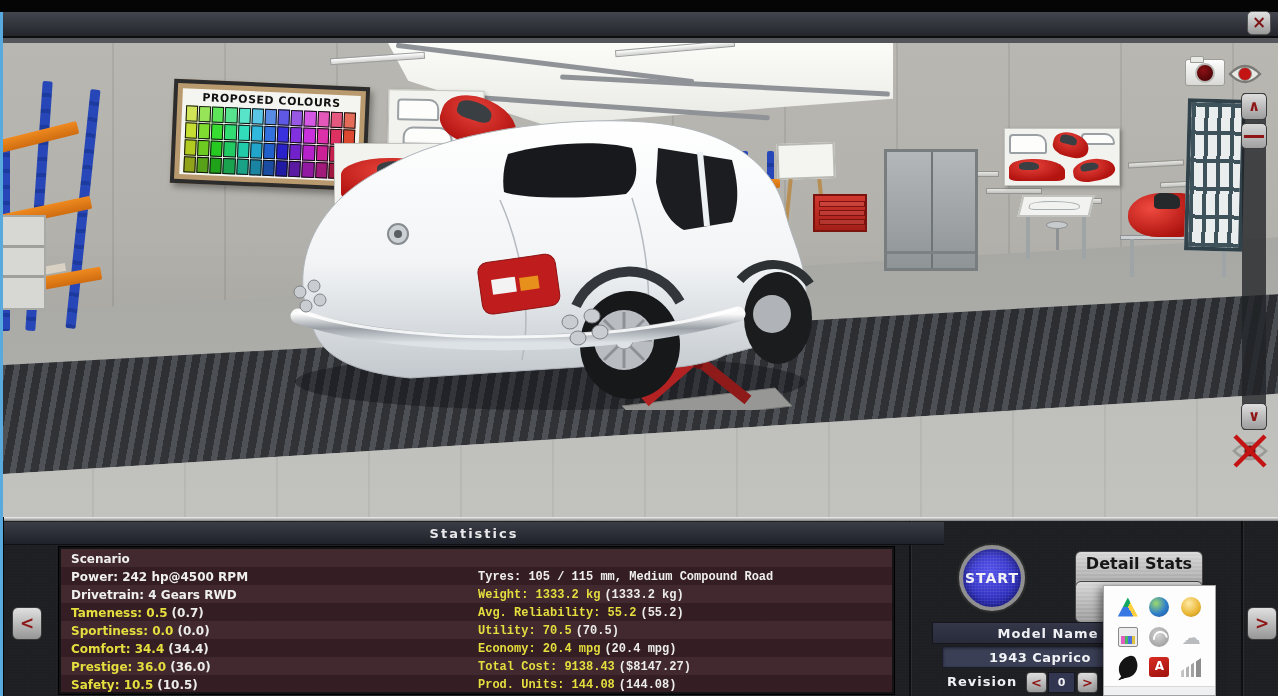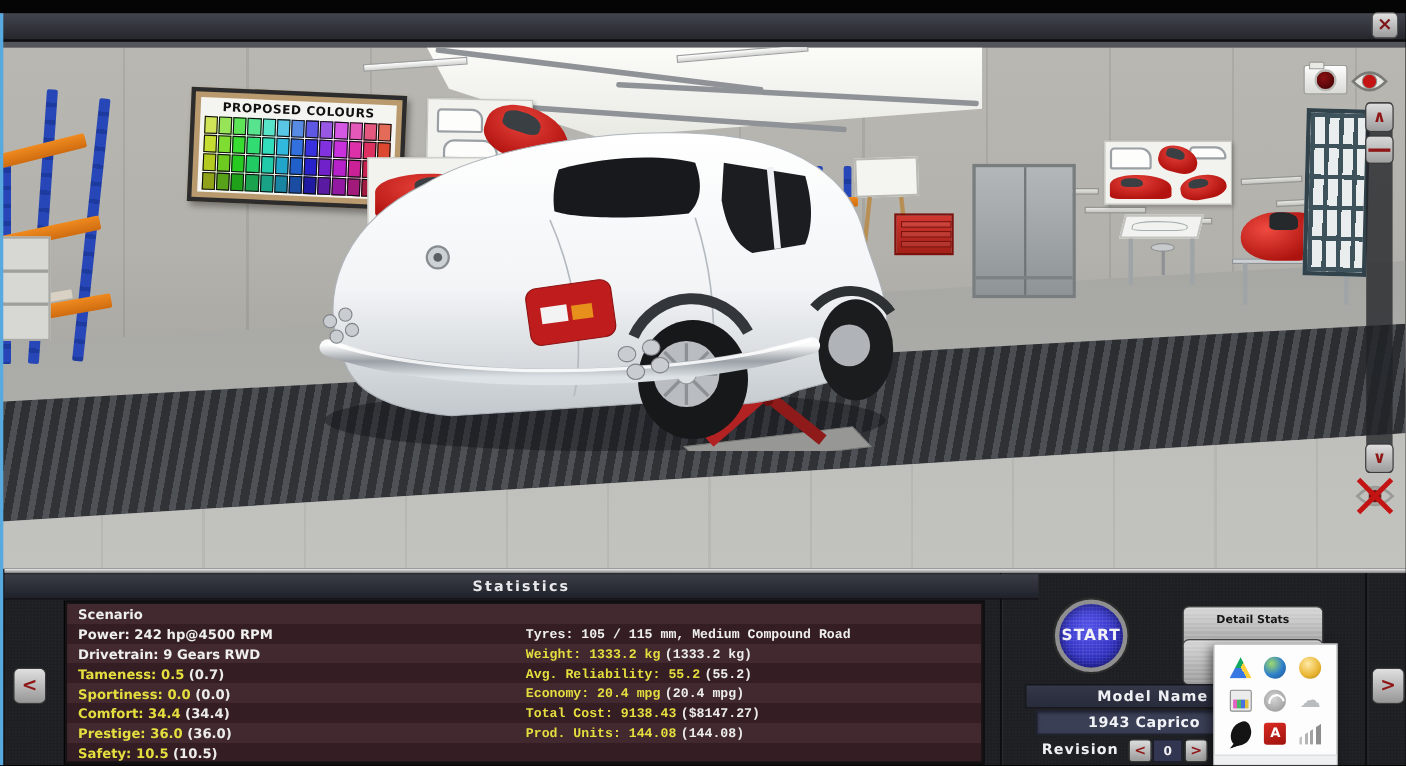--- a/index.html
+++ b/index.html
@@ -137,21 +137,21 @@
     background-image:repeating-linear-gradient(0deg, rgba(255,255,255,.07) 0 1px, transparent 1px 3px),
       repeating-linear-gradient(90deg, rgba(255,255,255,.05) 0 1px, transparent 1px 3px),
       radial-gradient(circle at 45% 38%,#5353ea,#2d2dbd 65%,#2222a0);
     border:4px solid #8f8f8f; box-shadow:0 0 0 2px #2c2c2c, inset 0 0 10px rgba(0,0,0,.5);
     color:#f2f2f6; font-weight:bold; font-size:14px; letter-spacing:1px; text-align:center; line-height:58px; cursor:pointer; }
 
   .metalbtn { position:absolute; height:42px;
     background:linear-gradient(180deg,#d6d6d6,#989898);
     background-image:repeating-linear-gradient(180deg, rgba(255,255,255,.13) 0 2px, transparent 2px 4px),
       linear-gradient(180deg,#d6d6d6,#989898);
-    border:1px solid #454545; border-radius:6px; color:#161616; font-weight:bold; font-size:10px;
+    border:1px solid #454545; border-radius:6px; color:#161616; font-weight:bold; font-size:16px;
     text-align:center; line-height:23px; cursor:pointer; }
 
   .model-bar { position:absolute; left:928px; top:105px; width:232px; height:22px;
     background:linear-gradient(180deg,#343748,#282b3a); border:1px solid #14151d;
     color:#eef0f4; font-weight:bold; font-size:13px; letter-spacing:1px; text-align:center; line-height:21px; }
   .model-field { position:absolute; left:938px; top:129px; width:196px; height:22px;
     background:#3b3f56; border:1px solid #1a1c28; box-shadow:inset 0 1px 3px rgba(0,0,0,.5);
     color:#f2f3f6; font-weight:bold; font-size:13px; letter-spacing:.5px; text-align:center; line-height:21px; cursor:text; }
   .rev-label { position:absolute; left:943px; top:157px; color:#eef0f4; font-weight:bold; font-size:13px; letter-spacing:1px; }
   .rev-btn { position:absolute; top:155px; width:21px; height:21px;
@@ -448,21 +448,21 @@
       <span>Statistics</span>
     </div>
 
     <div class="stats-box">
       <div class="stat-col l">
 
           <div class="stat-line"><span class="t">Scenario</span><span class="p"></span></div>
 
           <div class="stat-line"><span class="t">Power: 242 hp@4500 RPM</span><span class="p"></span></div>
 
-          <div class="stat-line"><span class="t">Drivetrain: 9 Gears RWD</span><span class="p"></span></div>
+          <div class="stat-line"><span class="t">Drivetrain: 4 Gears RWD</span><span class="p"></span></div>
 
           <div class="stat-line"><span class="t hl">Tameness: 0.5</span><span class="p">(0.7)</span></div>
 
           <div class="stat-line"><span class="t hl">Sportiness: 0.0</span><span class="p">(0.0)</span></div>
 
           <div class="stat-line"><span class="t hl">Comfort: 34.4</span><span class="p">(34.4)</span></div>
 
           <div class="stat-line"><span class="t hl">Prestige: 36.0</span><span class="p">(36.0)</span></div>
 
           <div class="stat-line"><span class="t hl">Safety: 10.5</span><span class="p">(10.5)</span></div>
@@ -470,20 +470,21 @@
       <div class="stat-col r">
 
           <div class="stat-line"><span class="t"></span><span class="p"></span></div>
 
           <div class="stat-line"><span class="t">Tyres: 105 / 115 mm, Medium Compound Road</span><span class="p"></span></div>
 
           <div class="stat-line"><span class="t hl">Weight: 1333.2 kg</span><span class="p">(1333.2 kg)</span></div>
 
           <div class="stat-line"><span class="t hl">Avg. Reliability: 55.2</span><span class="p">(55.2)</span></div>
 
+          <div class="stat-line"><span class="t hl">Utility: 70.5</span><span class="p">(70.5)</span></div>
 
           <div class="stat-line"><span class="t hl">Economy: 20.4 mpg</span><span class="p">(20.4 mpg)</span></div>
 
           <div class="stat-line"><span class="t hl">Total Cost: 9138.43</span><span class="p">($8147.27)</span></div>
 
           <div class="stat-line"><span class="t hl">Prod. Units: 144.08</span><span class="p">(144.08)</span></div>
         </div>
     </div>
 
     <div class="navbtn" style="left:8px; top:90px;">&lt;</div>

